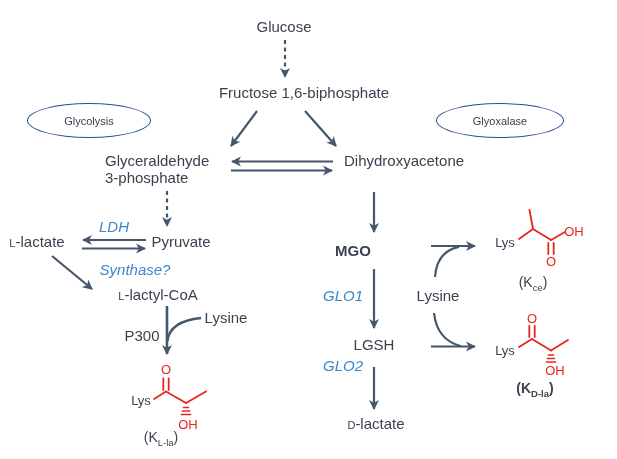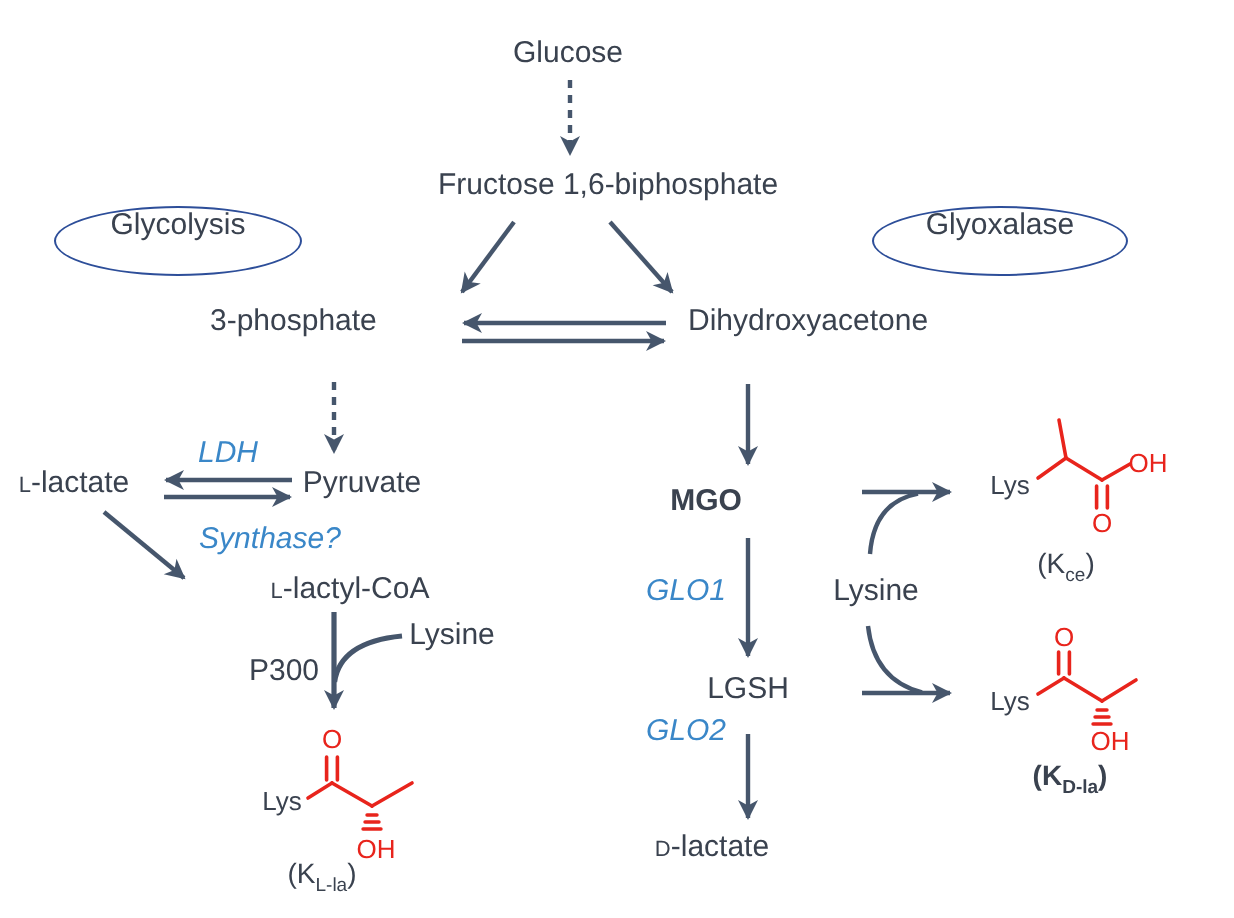--- a/index.html
+++ b/index.html
@@ -26,22 +26,22 @@
   }
   .lbl-left{position:absolute; font-size:15px; line-height:17px; white-space:nowrap;}
   .enzyme{color:var(--enzyme);font-style:italic;}
   .redtxt{color:var(--structure);}
   .struct{font-size:13px;}
   .klabel{font-size:14px;}
   .sub{font-size:9.5px; position:relative; top:3.5px;}
   .sc{font-size:11px;}
   .oval{
     position:absolute; border:1.8px solid var(--oval-border); border-radius:50%;
-    display:flex; justify-content:center;
-    font-size:15px; box-sizing:border-box;
+    display:flex; align-items:center; justify-content:center;
+    font-size:11px; box-sizing:border-box;
   }
 </style>
 </head>
 <body>
 
 <div id="canvas">
 
   <svg id="arrows" viewBox="0 0 617 459" xmlns="http://www.w3.org/2000/svg">
     <defs>
       <marker id="ah" viewBox="0 0 12 12" refX="10" refY="6" markerWidth="12" markerHeight="12" orient="auto" markerUnits="userSpaceOnUse">
@@ -98,34 +98,35 @@
     <span>Glycolysis</span>
   </div>
   <div class="oval" style="left:436px;top:103px;width:128px;height:35px;">
     <span>Glyoxalase</span>
   </div>
 
   <div class="lbl" style="left:284px;top:27px;">Glucose</div>
   <div class="lbl" style="left:304px;top:93px;">Fructose 1,6-biphosphate</div>
 
   <div class="lbl-left" style="left:105px;top:152px;">
+    <div>Glyceraldehyde</div>
     <div>3-phosphate</div>
   </div>
   <div class="lbl-left" style="left:344px;top:152px;">
     <div>Dihydroxyacetone</div>
   </div>
 
   <div class="lbl" style="left:37px;top:242px;"><span class="sc">L</span><span>-lactate</span></div>
   <div class="lbl" style="left:181px;top:242px;">Pyruvate</div>
-  <div class="lbl" style="left:175px;top:295px;text-align:center;"><span class="sc">L</span><span>-lactyl-CoA</span></div>
+  <div class="lbl" style="left:158px;top:295px;text-align:center;"><span class="sc">L</span><span>-lactyl-CoA</span></div>
   <div class="lbl" style="left:226px;top:318px;">Lysine</div>
 
   <div class="lbl" style="left:353px;top:251px;font-weight:bold;">MGO</div>
   <div class="lbl" style="left:374px;top:345px;">LGSH</div>
-  <div class="lbl" style="left:356px;top:424px;"><span class="sc">D</span><span>-lactate</span></div>
+  <div class="lbl" style="left:376px;top:424px;"><span class="sc">D</span><span>-lactate</span></div>
   <div class="lbl" style="left:438px;top:296px;">Lysine</div>
 
   <div class="lbl enzyme" style="left:114px;top:227px;">LDH</div>
   <div class="lbl enzyme" style="left:135px;top:270px;">Synthase?</div>
   <div class="lbl" style="left:142px;top:336px;">P300</div>
   <div class="lbl enzyme" style="left:343px;top:296px;">GLO1</div>
   <div class="lbl enzyme" style="left:343px;top:366px;">GLO2</div>
 
   <div class="lbl struct" style="left:141px;top:401px;">Lys</div>
   <div class="lbl struct redtxt" style="left:166px;top:370px;">O</div>

